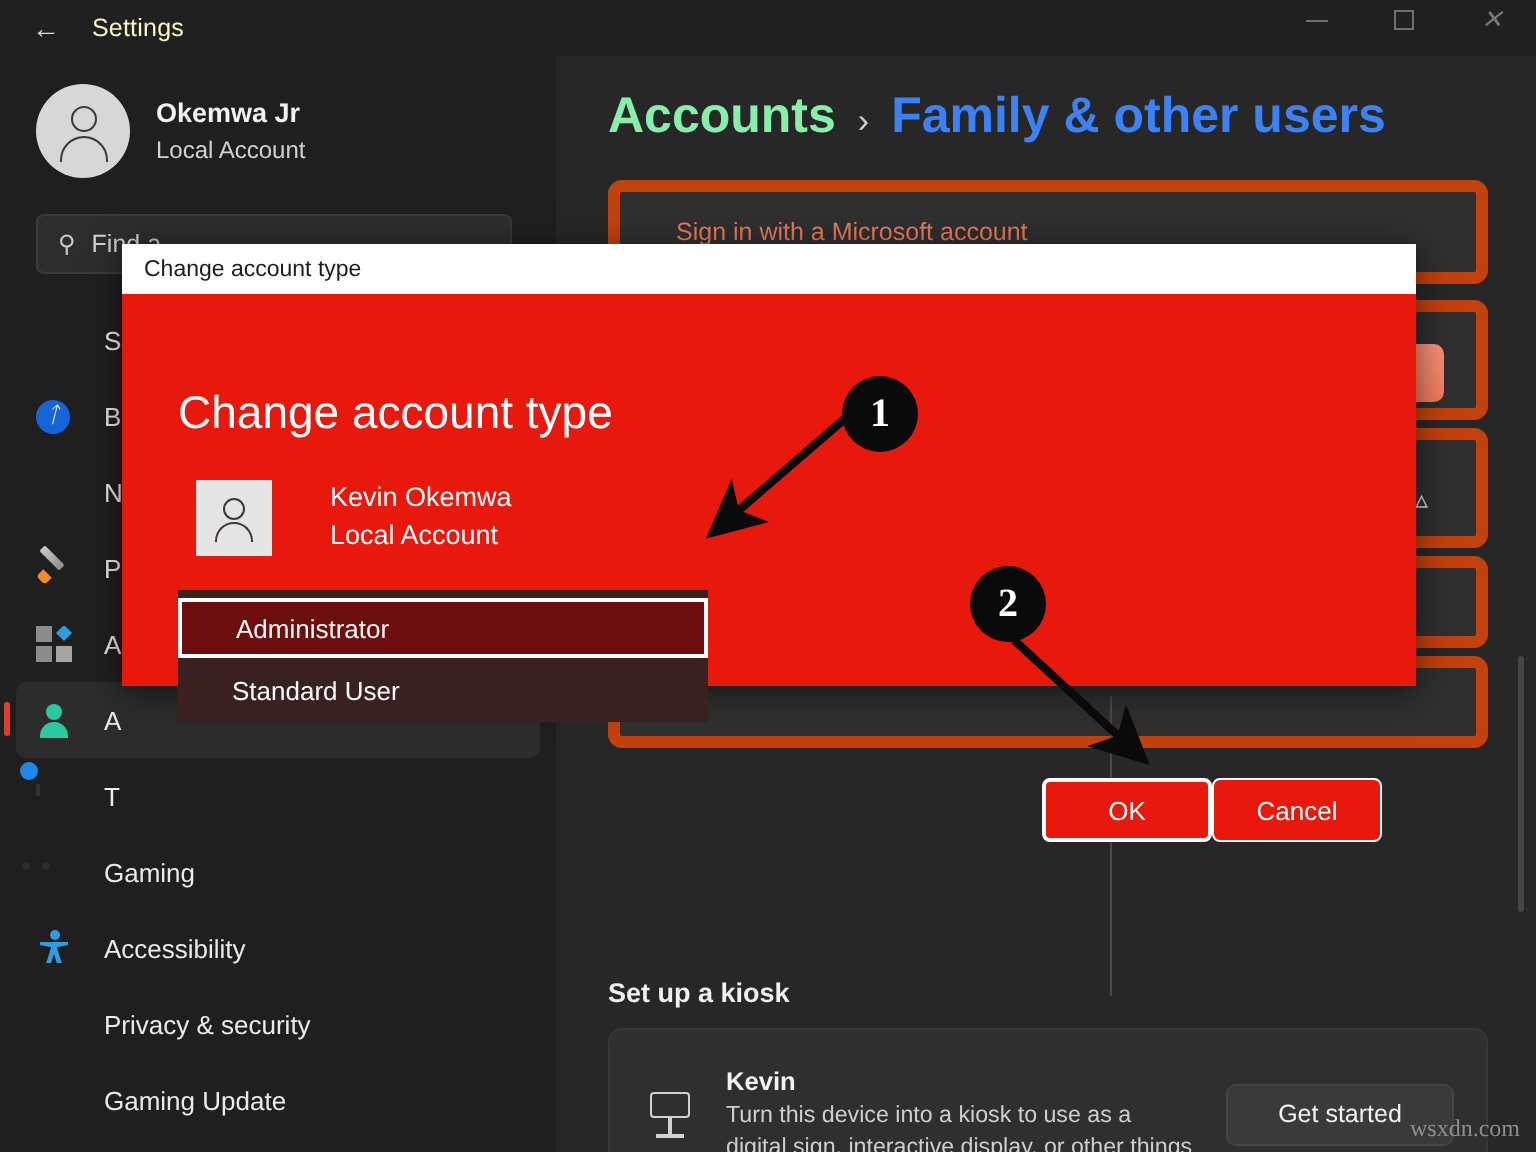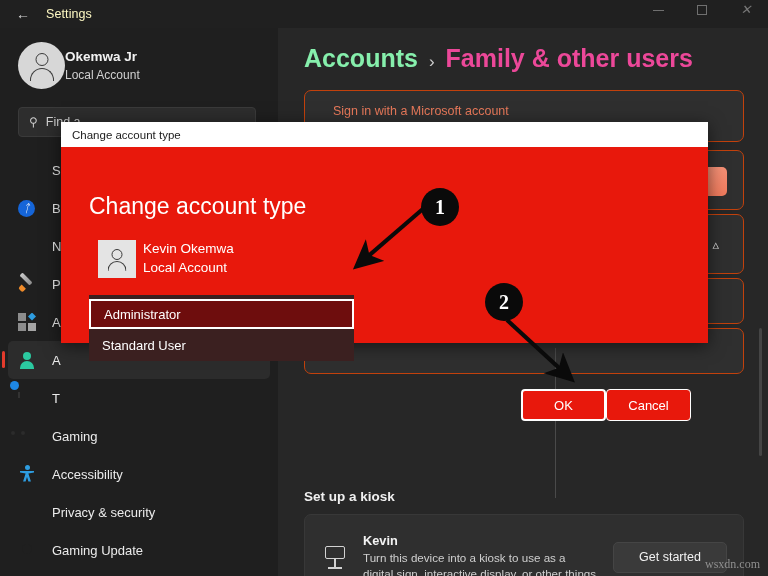--- a/index.html
+++ b/index.html
@@ -41,21 +41,21 @@
   .glyph-min { display:block; width:11px; height:1px; background:#6f6f6f; margin-bottom:8px;}
   .glyph-max { display:block; width:10px; height:10px; border:1px solid #6f6f6f; margin-bottom:8px;}
   .glyph-close { display:block; font-size:13px; line-height:1; color:#777; margin-bottom:9px;}
 
   
   .sidebar {
     position: absolute; top: 28px; left: 0; width: 278px; height: 548px;
     background: #1f1f1f;
   }
   .account-row {
-    display: flex; align-items: center; 
+    display: flex; align-items: center; gap: 13px;
     padding: 14px 0 0 18px;
   }
   .avatar-big {
     width: 47px; height: 47px; border-radius: 50%;
     background: #d7d7d7; position: relative; flex: none;
   }
   .avatar-big .head {
     position:absolute; left: 50%; top: 11px; transform: translateX(-50%);
     width: 13px; height: 13px; border: 1.6px solid #3a3a3a; border-radius: 50%;
     background: transparent;
@@ -142,25 +142,25 @@
     background: #272727;
     overflow: hidden;
   }
   .breadcrumb {
     display: flex; align-items: baseline; gap: 11px;
     padding: 16px 0 0 26px;
     font-size: 25px;
   }
   .bc-parent { color: #86efac; font-weight: bold; }
   .bc-sep    { color: #cfcfcf; font-size: 17px; }
-  .bc-current{ color: #ec4899; font-weight: bold; }
+  .bc-current{ color: #3b82f6; font-weight: bold; }
 
   .card {
     position: absolute; left: 26px; width: 440px;
-    background: #2f2f2f; border: 1px solid #c2410c; border-radius: 7px;
+    background: #2f2f2f; border: 6px solid #c2410c; border-radius: 7px;
   }
   .card-ms   { top: 62px; height: 52px; }
   .ms-link {
     position: absolute; left: 28px; top: 13px;
     font-size: 12.5px; color: #e8795a;
   }
   .card-a { top: 122px; height: 60px; }
   .card-b { top: 186px; height: 60px; }
   .card-c { top: 250px; height: 46px; }
   .card-d { top: 300px; height: 46px; }
@@ -224,21 +224,21 @@
   .dlg-titlebar .t {
     font-size: 11.5px; color: #1b1b1b;
   }
   .dlg-body { position: relative; height: 290px; }
   .dlg-h1 {
     position: absolute; left: 28px; top: 46px;
     font-size: 23px; color: #ffffff; font-weight: normal;
   }
   .dlg-user {
     position: absolute; left: 37px; top: 93px;
-    display: flex; align-items: center; gap: 7px;
+    display: flex; align-items: center; gap: 29px;
   }
   .avatar-sq {
     width: 38px; height: 38px; background: #e4e4e4; position: relative; flex:none;
   }
   .avatar-sq .head {
     position:absolute; left:50%; top:9px; transform:translateX(-50%);
     width:11px;height:11px;border:1.5px solid #3a3a3a;border-radius:50%;
   }
   .avatar-sq .body {
     position:absolute; left:50%; top:21px; transform:translateX(-50%);
@@ -248,21 +248,21 @@
   .dlg-uname { font-size: 13.5px; color:#fff; line-height: 1.4; }
   .dlg-usub  { font-size: 13.5px; color:#fff; line-height: 1.4; }
 
   .dropdown {
     position: absolute; left: 28px; top: 148px;
     width: 265px; background: #3b2020;
     padding-top: 4px;
   }
   .opt {
     height: 28px; display:flex; align-items:center;
-    padding-left: 13px; font-size: 13px; color:#ffffff;
+    padding-left: 27px; font-size: 13px; color:#ffffff;
   }
   .opt.selected {
     background: #6e0d0d; border: 2px solid #ffffff;
     height: 30px;
   }
   .opt.other { background: #3b2020; height: 32px; }
 
   .btn-row {
     position: absolute; right: 17px; bottom: 16px;
     display: flex; gap: 0;

